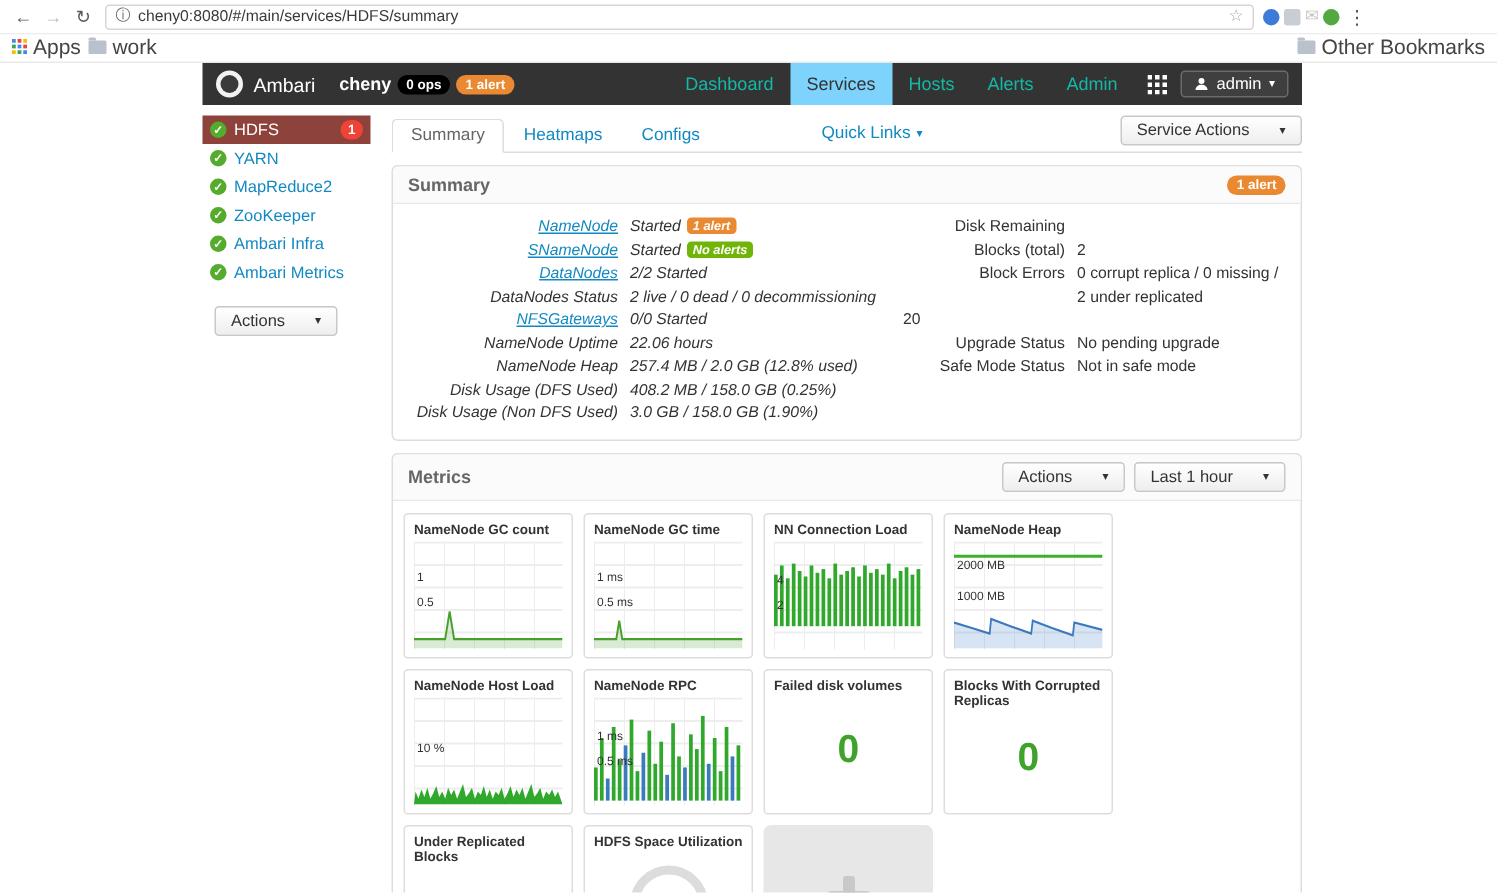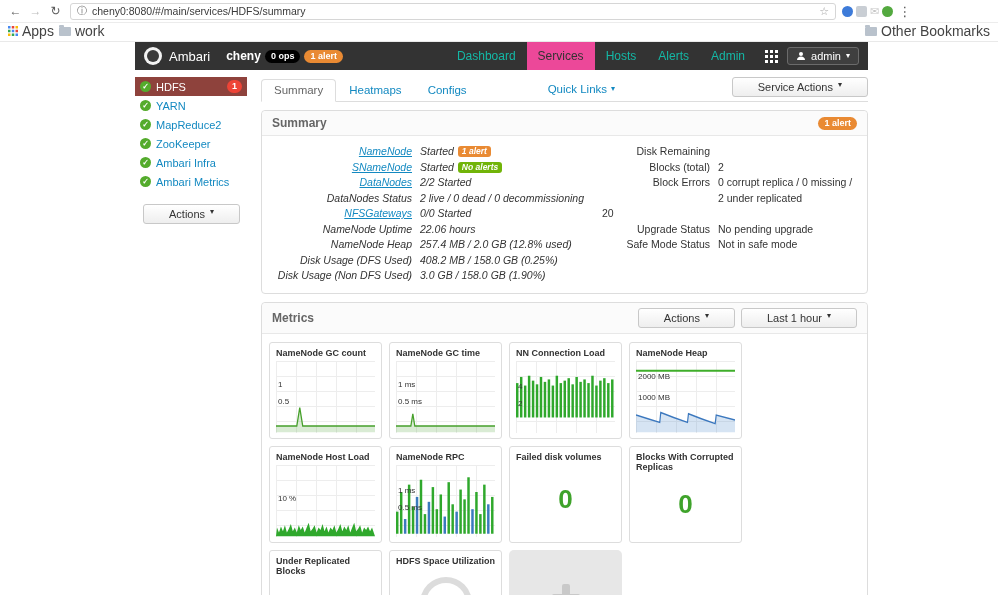--- a/index.html
+++ b/index.html
@@ -29,32 +29,32 @@
   .topnav{height:28px;background:#333;display:flex;align-items:center;color:#fff;}
   .logo{width:18px;height:18px;border-radius:50%;background:#f2f2f2;margin:0 7px 0 9px;position:relative;flex:none;}
   .logo::after{content:"";position:absolute;inset:3px;border-radius:50%;background:#3a3a3a;}
   .brand{font-size:13px;margin-right:16px;}
   .cluster{display:flex;align-items:center;gap:4px;font-size:12px;font-weight:bold;}
   .pill{font-size:9px;font-weight:bold;color:#fff;border-radius:8px;padding:1px 6px;line-height:11px;cursor:pointer;}
   .pill.ops{background:#000000;}
   .pill.alert{background:#e98a33;}
   .nav-links{margin-left:auto;display:flex;align-self:stretch;}
   .nav-link{display:flex;align-items:center;padding:0 11px;font-size:12px;color:#14b8a6;cursor:pointer;}
-  .nav-link.active{background:#ec4899;color:#333;}
+  .nav-link.active{background:#7dd3fc;color:#333;}
   .views-ic{margin:0 9px;cursor:pointer;display:flex;}
   .user-btn{display:flex;align-items:center;gap:5px;border:1px solid #6b6b6b;background:#3f3f3f;border-radius:3px;padding:2px 8px;font-size:11px;margin-right:9px;cursor:pointer;}
   .caret{font-size:8px;line-height:1;}
   
   .content{display:flex;padding-top:7px;}
   .sidebar{width:112px;flex:none;}
   .svc-item{height:19px;display:flex;align-items:center;gap:5px;padding:0 5px;font-size:11px;color:#1389c1;cursor:pointer;}
   .svc-item.active{background:#8e423c;color:#fff;}
   .check-ic{width:11px;height:11px;border-radius:50%;background:#54ab2c;color:#fff;font-size:8px;line-height:11px;text-align:center;flex:none;font-weight:bold;}
   .svc-badge{margin-left:auto;background:#ee4437;color:#fff;font-size:9px;font-weight:bold;border-radius:7px;padding:0 5px;line-height:13px;}
-  .btn{display:inline-flex;gap:5px;border:1px solid #c8c8c8;border-radius:3px;background:linear-gradient(#fff,#eee);padding:3px 25px;font-size:11px;color:#333;cursor:pointer;}
+  .btn{display:inline-flex;align-items:center;gap:20px;border:1px solid #c8c8c8;border-radius:3px;background:linear-gradient(#fff,#eee);padding:3px 10px;font-size:11px;color:#333;cursor:pointer;}
   .actions-btn{margin:13px 0 0 8px;}
   .main{flex:1;margin-left:14px;position:relative;min-width:0;}
   .tabs-row{display:flex;align-items:flex-end;border-bottom:1px solid #ddd;height:25px;position:relative;}
   .tab{padding:4px 12px 5px;font-size:11.5px;color:#1389c1;border:1px solid transparent;border-radius:4px 4px 0 0;margin-bottom:-1px;cursor:pointer;}
   .tab.active{background:#fff;border-color:#ddd #ddd #fff;color:#666;}
   .quick-links{margin-left:68px;display:flex;align-items:center;gap:4px;color:#1389c1;font-size:11.5px;padding-bottom:6px;cursor:pointer;margin-top:28px;}
   .svc-actions{position:absolute;right:0;top:0;}
   .panel{border:1px solid #ddd;border-radius:4px;margin-top:8px;background:#fff;}
   .panel-hd{display:flex;align-items:center;padding:5px 10px;border-bottom:1px solid #e8e8e8;background:#fbfbfb;border-radius:4px 4px 0 0;}
   .panel-title{font-size:12px;font-weight:bold;color:#666;}

